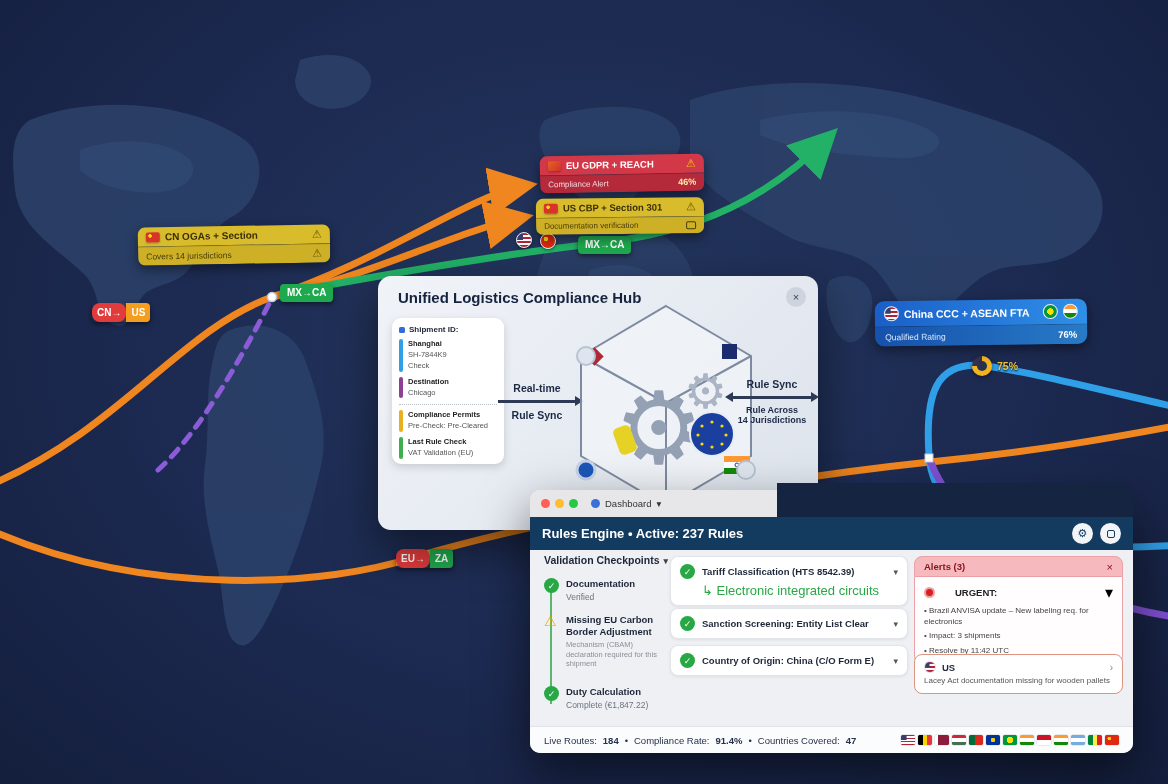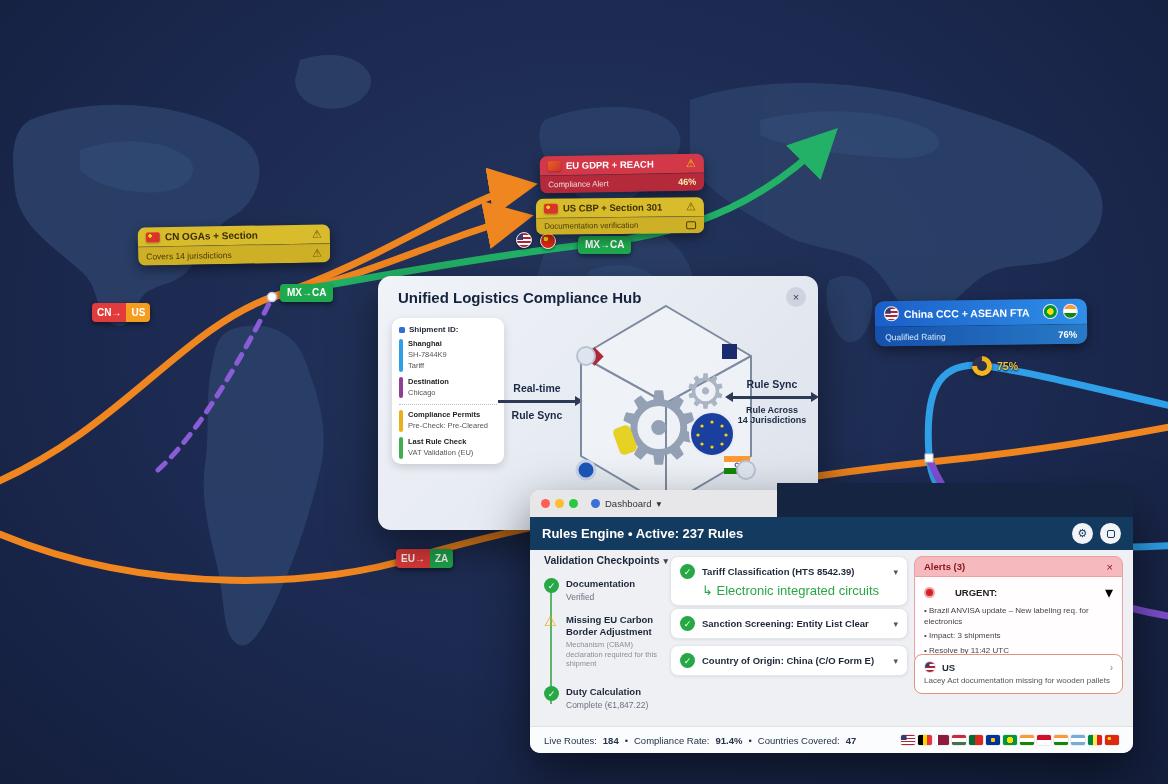--- a/index.html
+++ b/index.html
@@ -11,21 +11,21 @@
   
   .title { position:absolute; top:26px; left:0; width:100%; text-align:center;
     font-size:40px; font-weight:800; letter-spacing:.5px; color:#f5f7fa;
     text-shadow:0 3px 10px rgba(0,0,0,.45); z-index:2; }
   .title .accent { color:#33bdee; }
 
   
   .pillbadge { position:absolute; display:flex; height:19px; font-size:10px; font-weight:bold;
     color:#fff; border-radius:4px; overflow:hidden; box-shadow:0 2px 5px rgba(0,0,0,.5); z-index:4; }
   .pillbadge span { display:flex; align-items:center; padding:0 5px; }
-  .seg-red { background:#e23b3b; } .seg-orange { background:#f59d1f; }
+  .seg-red { background:#e23b3b;border-radius:8px; } .seg-orange { background:#f59d1f; }
   .seg-green { background:#1fa94e; }
   .badge-solid { position:absolute; height:18px; line-height:18px; padding:0 7px; font-size:10px;
     font-weight:bold; color:#fff; background:#1fa94e; border-radius:4px;
     box-shadow:0 2px 5px rgba(0,0,0,.5); z-index:4; }
 
   
   .flagc { position:absolute; border-radius:50%; border:1.5px solid #e8edf5;
     box-shadow:0 1px 3px rgba(0,0,0,.5); z-index:4; }
   .fc-us { background:
       linear-gradient(#3c3b6e,#3c3b6e) left top/45% 50% no-repeat,
@@ -304,21 +304,21 @@
     <div class="ship-card">
       <div class="ship-head">
         <span class="ship-ico"></span>
         <span>Shipment ID:</span>
       </div>
       <div class="ship-item">
         <div class="bar bar-blue"></div>
         <div class="ln">
             <div class="l1">Shanghai</div>
             <div>SH-7844K9</div>
-            <div>Tariff</div>
+            <div>Check</div>
           </div>
       </div>
       <div class="ship-item">
         <div class="bar bar-purple"></div>
         <div class="ln">
             <div class="l1">Destination</div>
             <div>Chicago</div>
           </div>
       </div>
       <div class="ship-dotted"></div>

